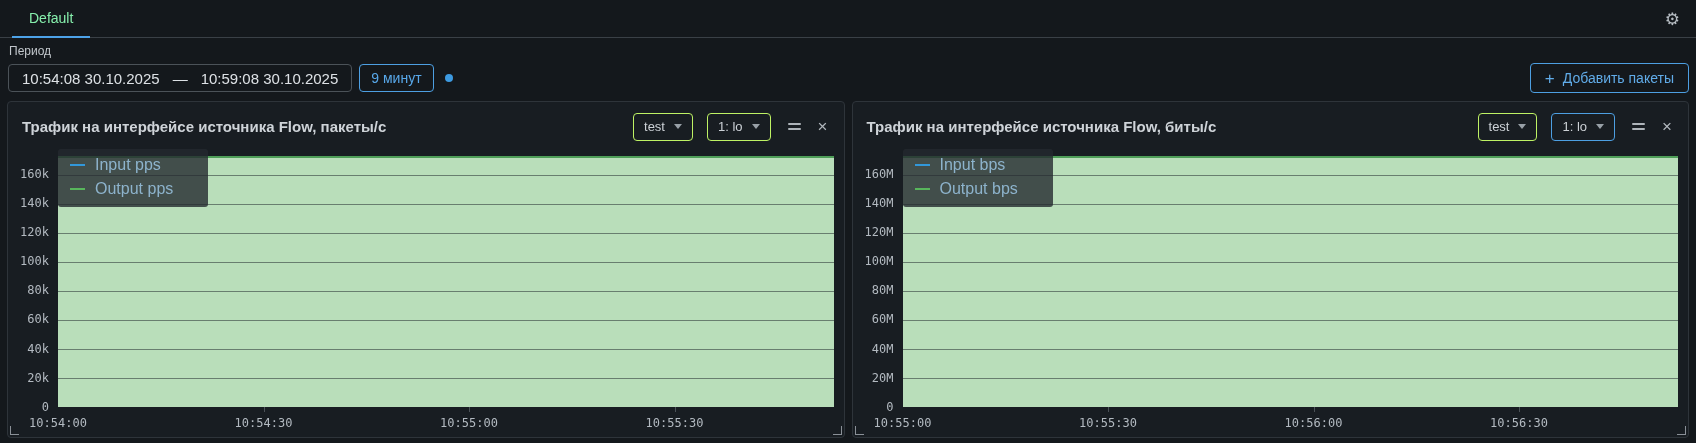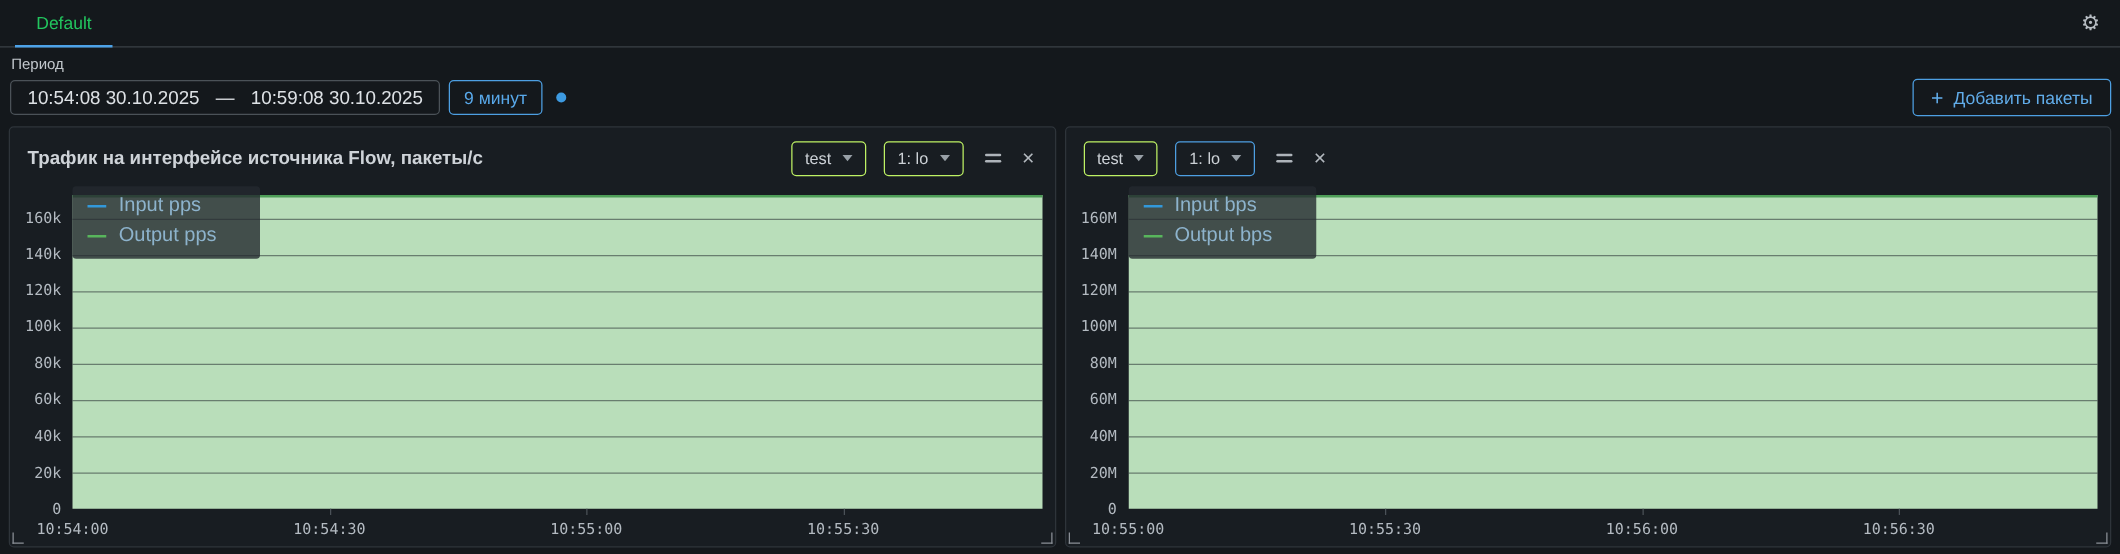--- a/index.html
+++ b/index.html
@@ -6,21 +6,21 @@
   html,body { width:1696px; height:443px; }
   body {
     background:#14181c;
     font-family:"Liberation Sans", sans-serif;
     overflow:hidden;
     position:relative;
     color:#ccd1d6;
   }
   
   .tabbar { height:38px; border-bottom:1px solid #3a4046; display:flex; align-items:stretch; padding:0 16px 0 12px; }
-  .tab { display:flex; align-items:center; padding:0 17px; font-size:14px; color:#22c55e; border-bottom:2px solid #4da2e8; margin-bottom:-1px; cursor:pointer;text-align:center; }
+  .tab { display:flex; align-items:center; padding:0 17px; font-size:14px; color:#86efac; border-bottom:2px solid #4da2e8; margin-bottom:-1px; cursor:pointer;text-align:center; }
   .tabbar-spacer { flex:1; }
   .gear { align-self:center; color:#b6bcc2; font-size:17px; cursor:pointer; font-family:"DejaVu Sans", sans-serif; }
   
   .toolbar { padding:6px 7px 8px 8px; }
   .period-label { font-size:12px; color:#c2c7cc; margin:0 0 5px 1px; height:14px; }
   .controls-row { display:flex; align-items:center; height:30px; }
   .period-box { display:flex; align-items:center; gap:13px; border:1px solid #4b5258; border-radius:4px; padding:4px 13px; color:#dde1e5; font-size:15px; background:transparent; cursor:pointer; height:28px; }
   .quick-btn { margin-left:7px; border:1px solid #4d9fe2; border-radius:4px; padding:0 11px; color:#58a8ea; font-size:14px; background:transparent; cursor:pointer; height:28px; display:flex; align-items:center; }
   .live-dot { width:8px; height:8px; border-radius:50%; background:#3d9ae1; margin-left:11px; }
   .flex-spacer { flex:1; }
@@ -146,20 +146,21 @@
           <div class="xlab" style="left: 53%;">10:55:00</div>
           <div class="xlab" style="left: 79.5%;">10:55:30</div>
         </div>
     </div>
     <div class="corner-bl"></div>
     <div class="corner-br"></div>
   </div>
 
   <div class="panel">
     <div class="panel-header">
+      <div class="panel-title">Трафик на интерфейсе источника Flow, биты/с</div>
       <div class="select">
         <span>test</span>
         <span class="caret"></span>
       </div>
       <div class="select iface focused">
         <span>1: lo</span>
         <span class="caret"></span>
       </div>
       <div class="eq-icon">
           <i></i>

